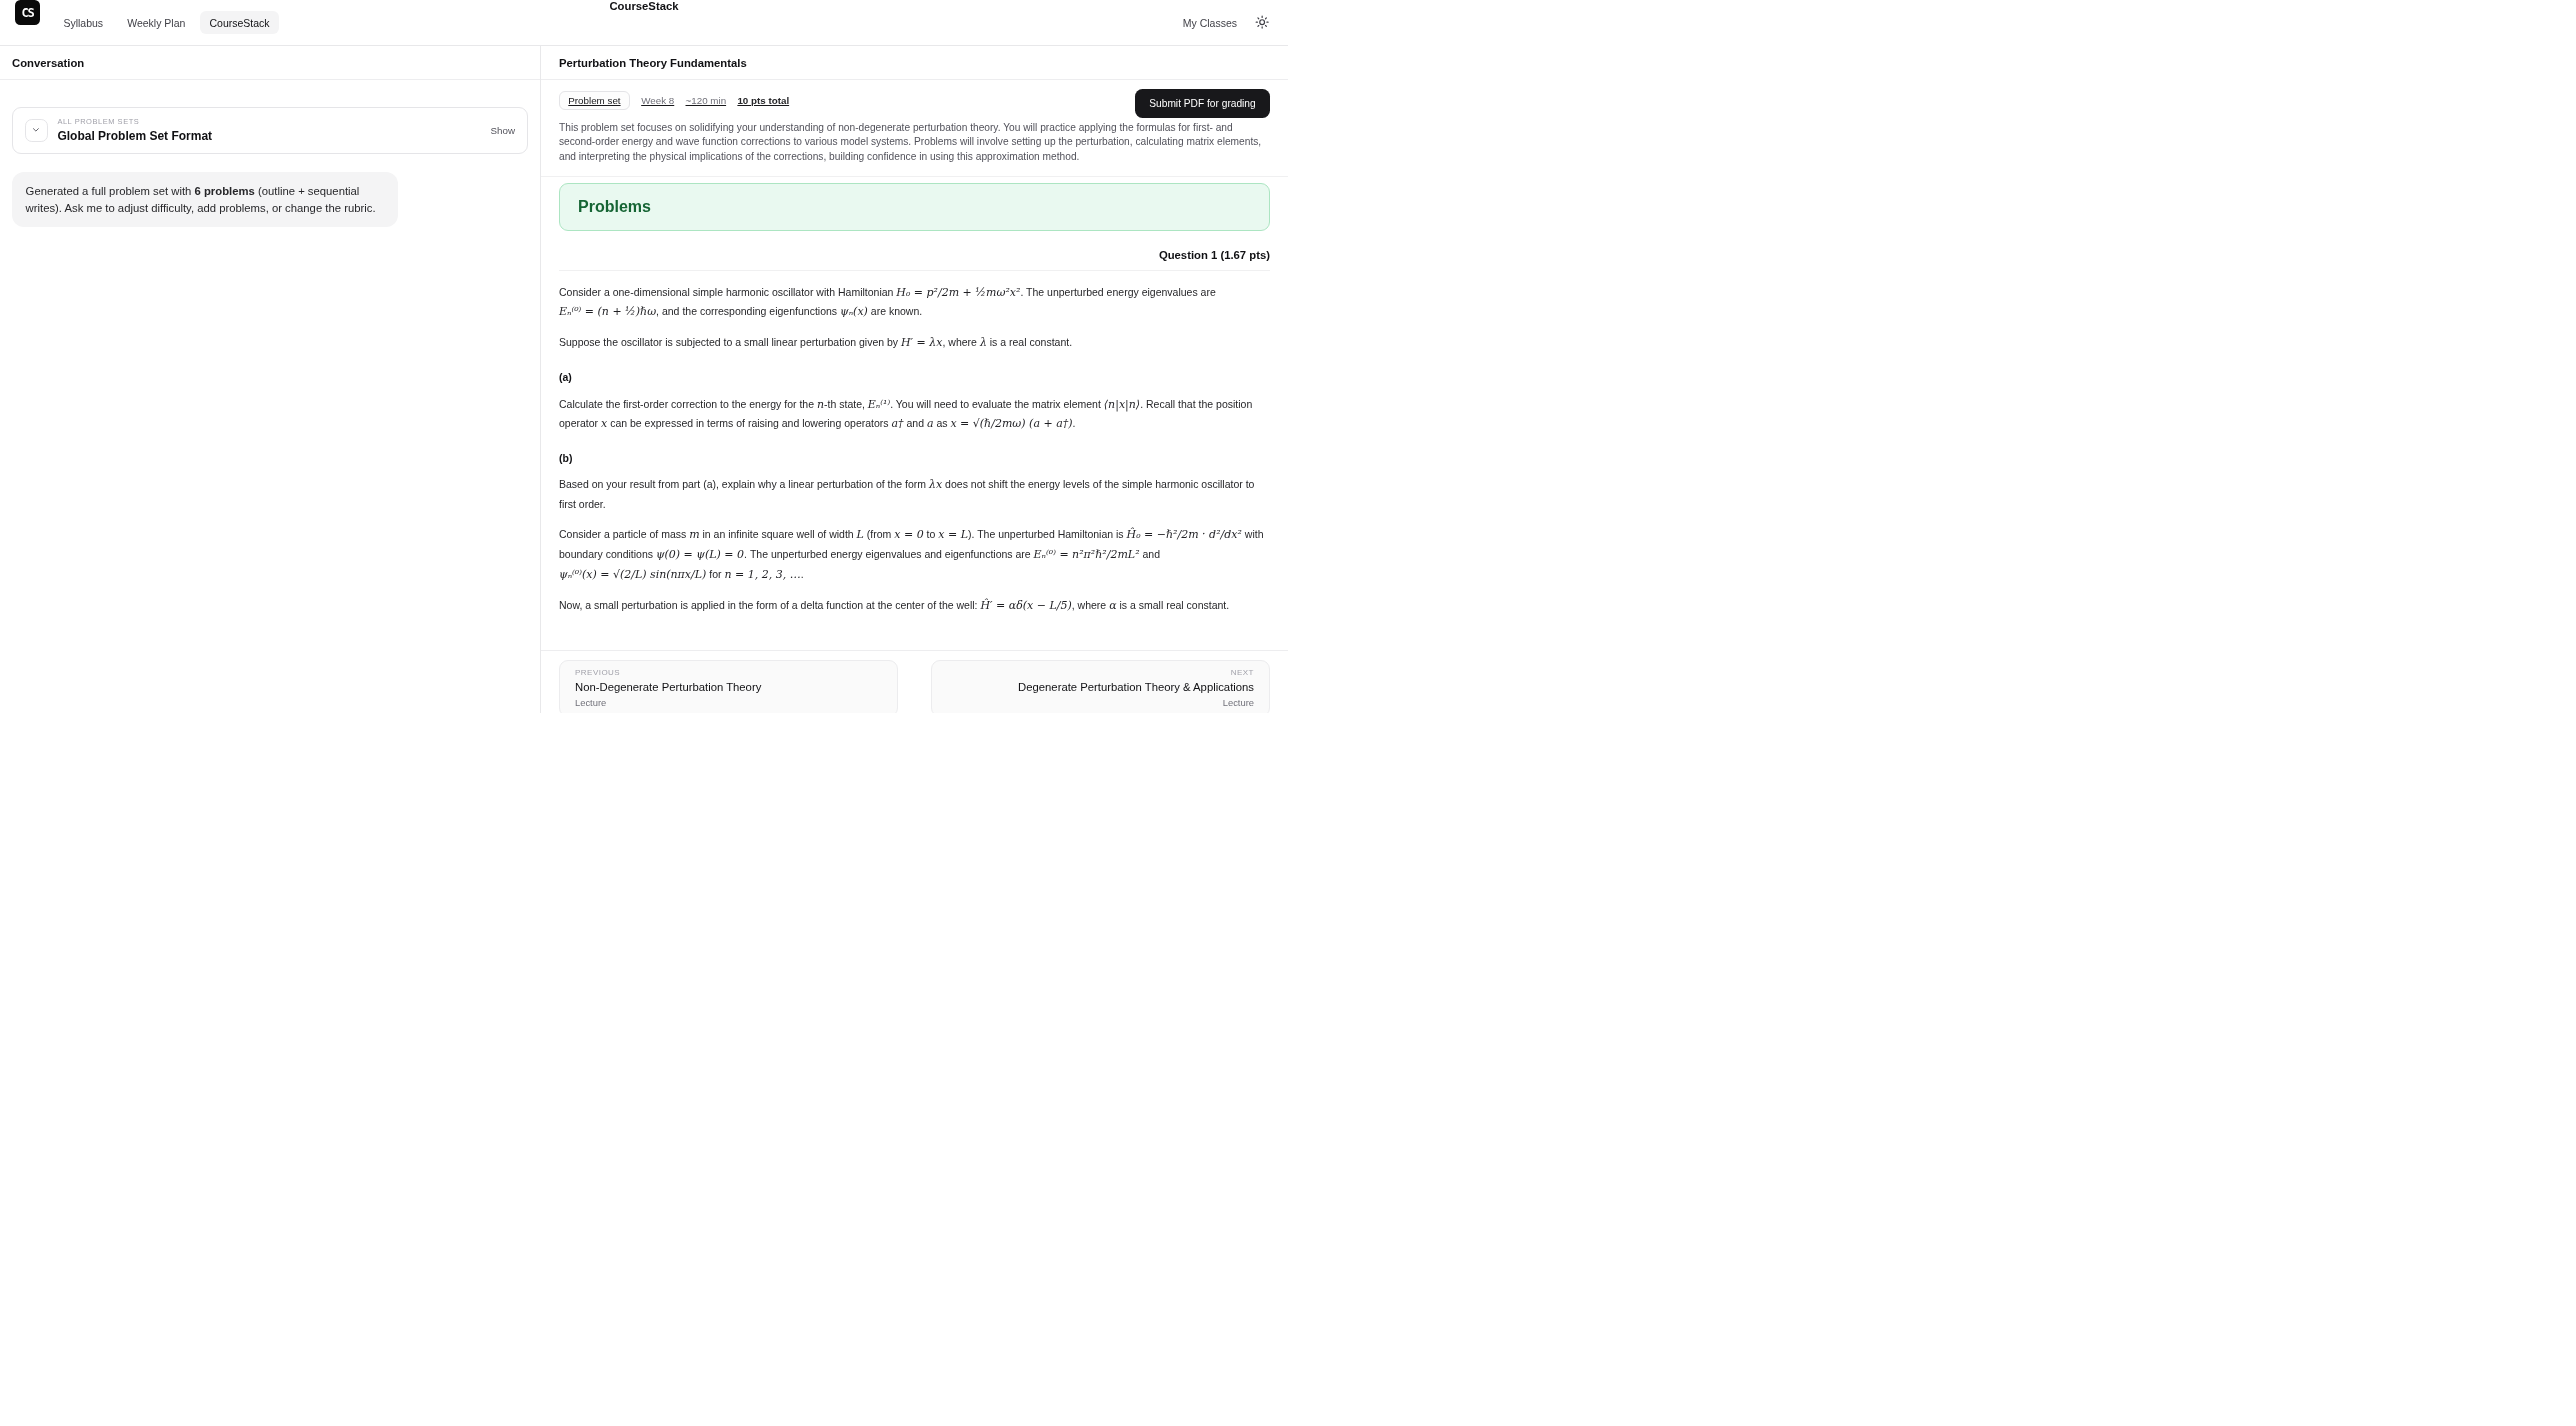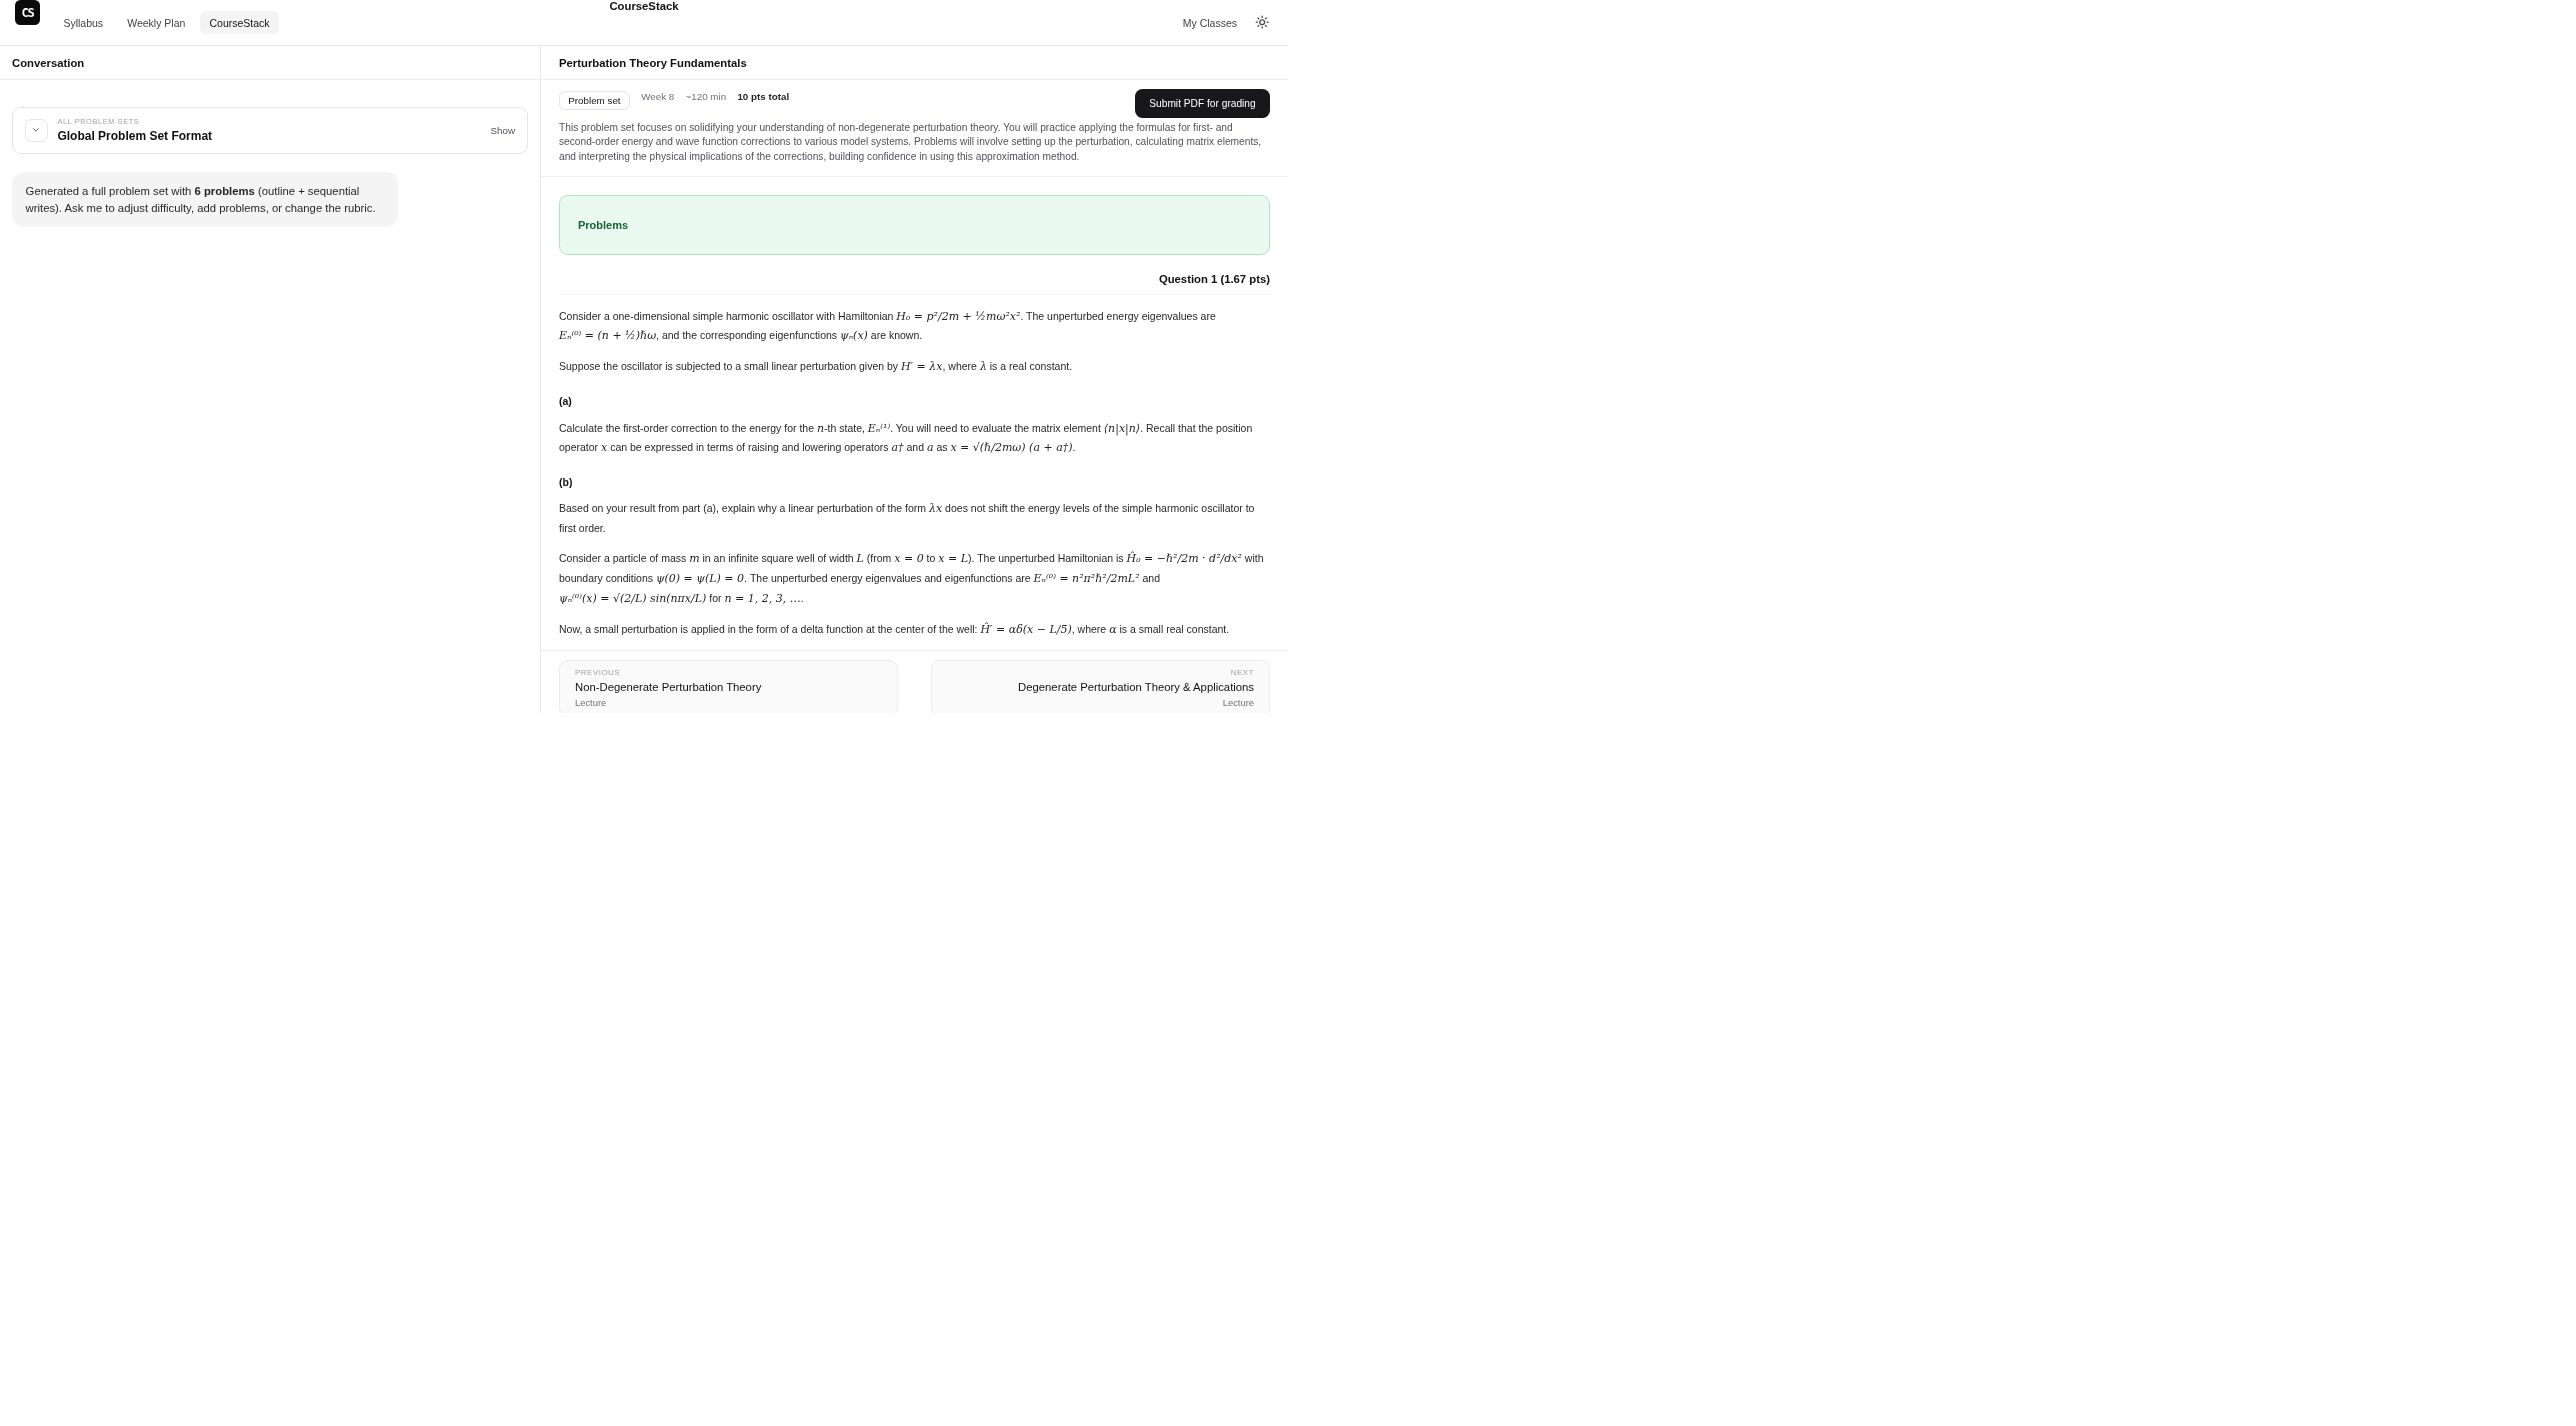--- a/index.html
+++ b/index.html
@@ -93,39 +93,39 @@
   }
   .composer-hint { margin-top: 5.3px; font-size: 8.3px; color: #d4d4d8; }
 
   
   .assign-titlebar {
     height: 34px; flex: 0 0 auto; display: flex; align-items: center;
     padding: 0 18px; border-bottom: 0.8px solid #ededef;
     font-size: 11.3px; font-weight: 600; color: #111114;
   }
   .assign-header { flex: 0 0 auto; position: relative; padding: 10.5px 18px 12px; border-bottom: 0.8px solid #f0f0f1; }
-  .badge-row { display: flex; align-items: flex-start; gap: 11.3px; }
+  .badge-row { display: flex; align-items: center; gap: 11.3px; text-decoration: underline; }
   .type-badge {
     border: 0.8px solid #e4e4e7; border-radius: 6px; padding: 3px 8.3px;
     font-size: 9.8px; font-weight: 500; color: #18181b; background: #fdfdfd;
   }
   .meta-gray { font-size: 9.8px; color: #71717a; }
   .meta-strong { font-size: 9.8px; font-weight: 600; color: #27272a; }
   .submit-btn {
     position: absolute; top: 9px; right: 18px;
     background: #18181b; color: #fff; border: none; border-radius: 7.5px;
     padding: 9px 14.3px; font-size: 10.2px; font-weight: 500; cursor: pointer;
     font-family: "Liberation Sans", sans-serif;
   }
   .assign-desc { margin-top: 11.3px; font-size: 10.2px; line-height: 1.42; color: #52525b; max-width: 1070px; }
 
   .assign-content { flex: 1; overflow: hidden; padding: 6px 18px 0; }
   .problems-banner {
     background: #e9f9f0; border: 0.8px solid #ace5c2; border-radius: 9px;
-    padding: 23px 18px; font-size: 11px; font-weight: 600; color: #166534; margin-top: 12px;
+    padding: 14px 18px; font-size: 16px; font-weight: 600; color: #166534;
   }
   .problem-body h3 {
     font-size: 11.3px; font-weight: 600; color: #111114;
     margin: 18px 0 0; padding-bottom: 9px; border-bottom: 0.8px solid #f0f0f1; text-align: right;
   }
   .problem-body h4 { font-size: 10.5px; font-weight: 700; color: #111114; margin: 18px 0 0; }
   .problem-body p { font-size: 10.5px; line-height: 1.8; color: #27272a; margin: 11.3px 0 0; }
   .math {
     font-family: "DejaVu Serif", serif; font-style: italic; font-size: 11px; color: #1f1f23;
     white-space: nowrap;

